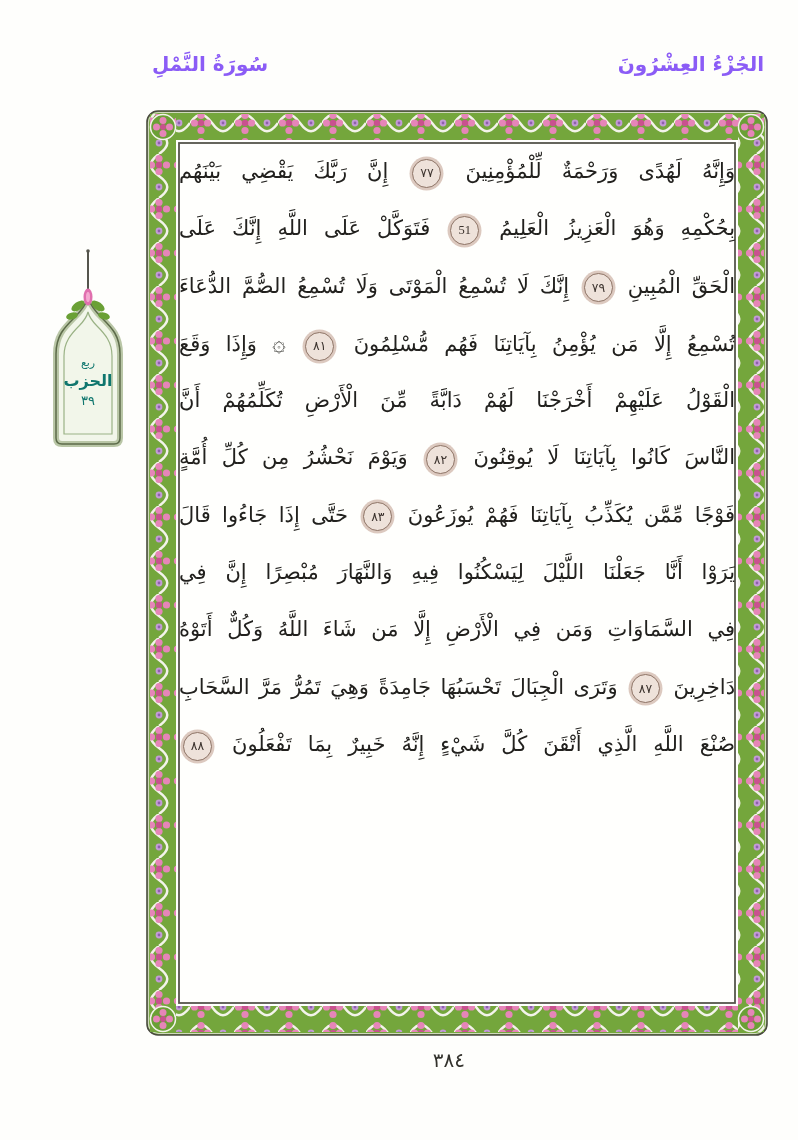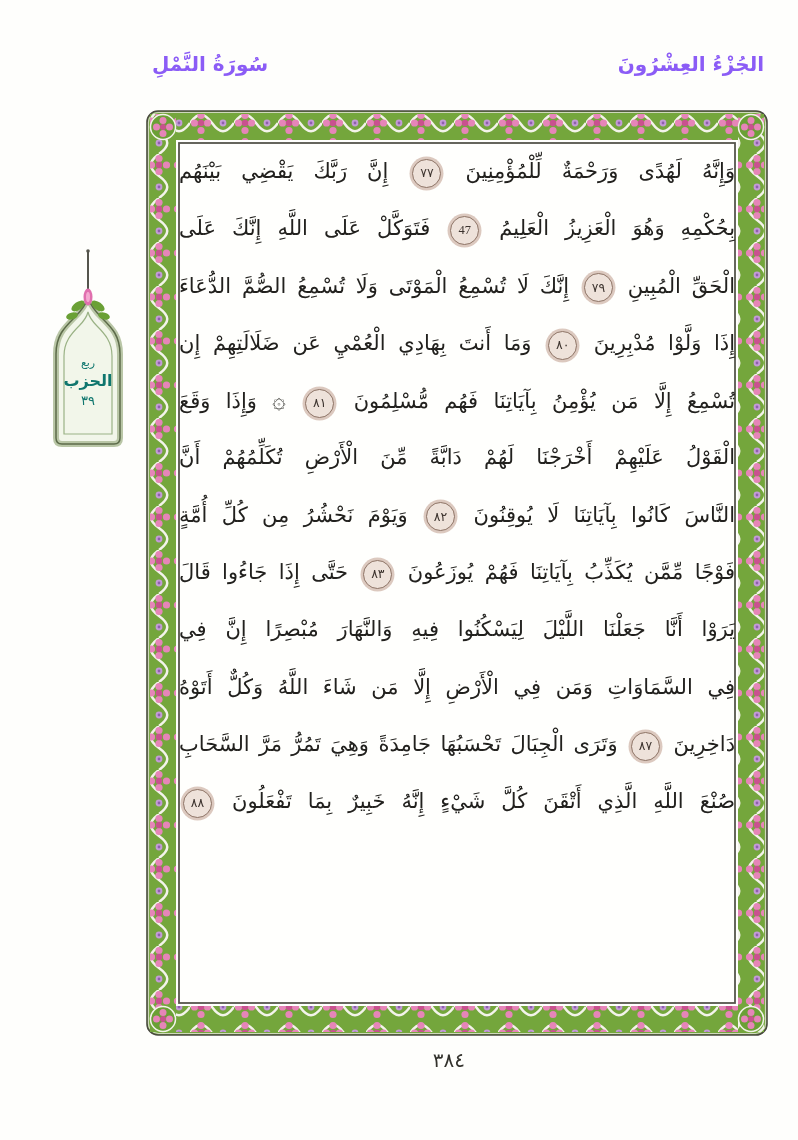--- a/index.html
+++ b/index.html
@@ -118,23 +118,22 @@
       <circle cx="0" cy="-6.5" r="3.5" fill="#e685b8"></circle>
         <circle cx="0" cy="6.5" r="3.5" fill="#e685b8"></circle>
       <circle cx="-6.5" cy="0" r="3.5" fill="#e685b8"></circle>
         <circle cx="6.5" cy="0" r="3.5" fill="#e685b8"></circle>
       <circle r="3" fill="#c9518f"></circle>
     </g>
   </svg>
 
   <div class="quran-text-block" dir="rtl">
       <div class="line"><span class="seg-text">وَإِنَّهُ لَهُدًى وَرَحْمَةٌ لِّلْمُؤْمِنِينَ</span> <span class="seg-ayah">٧٧</span> <span class="seg-text">إِنَّ رَبَّكَ يَقْضِي بَيْنَهُم</span></div>
-      <div class="line"><span class="seg-text">بِحُكْمِهِ وَهُوَ الْعَزِيزُ الْعَلِيمُ</span> <span class="seg-ayah">47</span> <span class="seg-text">فَتَوَكَّلْ عَلَى اللَّهِ إِنَّكَ عَلَى</span></div>
+      <div class="line"><span class="seg-text">بِحُكْمِهِ وَهُوَ الْعَزِيزُ الْعَلِيمُ</span> <span class="seg-ayah">51</span> <span class="seg-text">فَتَوَكَّلْ عَلَى اللَّهِ إِنَّكَ عَلَى</span></div>
       <div class="line"><span class="seg-text">الْحَقِّ الْمُبِينِ</span> <span class="seg-ayah">٧٩</span> <span class="seg-text">إِنَّكَ لَا تُسْمِعُ الْمَوْتَى وَلَا تُسْمِعُ الصُّمَّ الدُّعَاءَ</span></div>
-      <div class="line"><span class="seg-text">إِذَا وَلَّوْا مُدْبِرِينَ</span> <span class="seg-ayah">٨٠</span> <span class="seg-text">وَمَا أَنتَ بِهَادِي الْعُمْيِ عَن ضَلَالَتِهِمْ إِن</span></div>
       <div class="line"><span class="seg-text">تُسْمِعُ إِلَّا مَن يُؤْمِنُ بِآيَاتِنَا فَهُم مُّسْلِمُونَ</span> <span class="seg-ayah">٨١</span> <span class="seg-rub">۞</span> <span class="seg-text">وَإِذَا وَقَعَ</span></div>
       <div class="line"><span class="seg-text">الْقَوْلُ عَلَيْهِمْ أَخْرَجْنَا لَهُمْ دَابَّةً مِّنَ الْأَرْضِ تُكَلِّمُهُمْ أَنَّ</span></div>
       <div class="line"><span class="seg-text">النَّاسَ كَانُوا بِآيَاتِنَا لَا يُوقِنُونَ</span> <span class="seg-ayah">٨٢</span> <span class="seg-text">وَيَوْمَ نَحْشُرُ مِن كُلِّ أُمَّةٍ</span></div>
       <div class="line"><span class="seg-text">فَوْجًا مِّمَّن يُكَذِّبُ بِآيَاتِنَا فَهُمْ يُوزَعُونَ</span> <span class="seg-ayah">٨٣</span> <span class="seg-text">حَتَّى إِذَا جَاءُوا قَالَ</span></div>
       <div class="line"><span class="seg-text">يَرَوْا أَنَّا جَعَلْنَا اللَّيْلَ لِيَسْكُنُوا فِيهِ وَالنَّهَارَ مُبْصِرًا إِنَّ فِي</span></div>
       <div class="line"><span class="seg-text">فِي السَّمَاوَاتِ وَمَن فِي الْأَرْضِ إِلَّا مَن شَاءَ اللَّهُ وَكُلٌّ أَتَوْهُ</span></div>
       <div class="line"><span class="seg-text">دَاخِرِينَ</span> <span class="seg-ayah">٨٧</span> <span class="seg-text">وَتَرَى الْجِبَالَ تَحْسَبُهَا جَامِدَةً وَهِيَ تَمُرُّ مَرَّ السَّحَابِ</span></div>
       <div class="line"><span class="seg-text">صُنْعَ اللَّهِ الَّذِي أَتْقَنَ كُلَّ شَيْءٍ إِنَّهُ خَبِيرٌ بِمَا تَفْعَلُونَ</span> <span class="seg-ayah">٨٨</span></div>
     </div>
 

